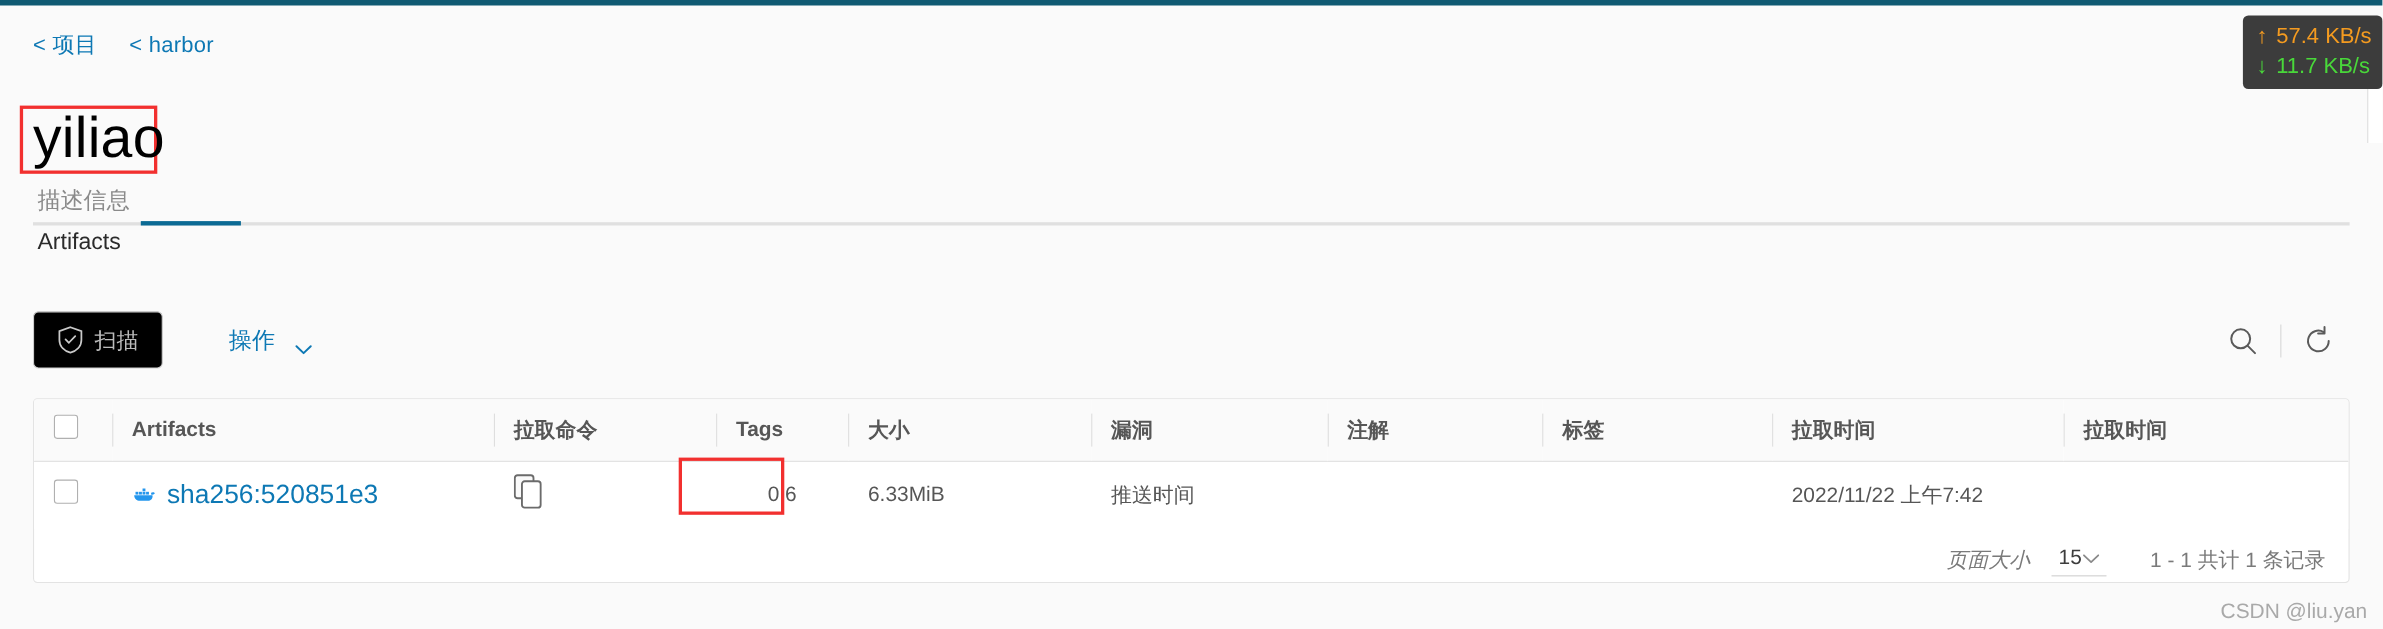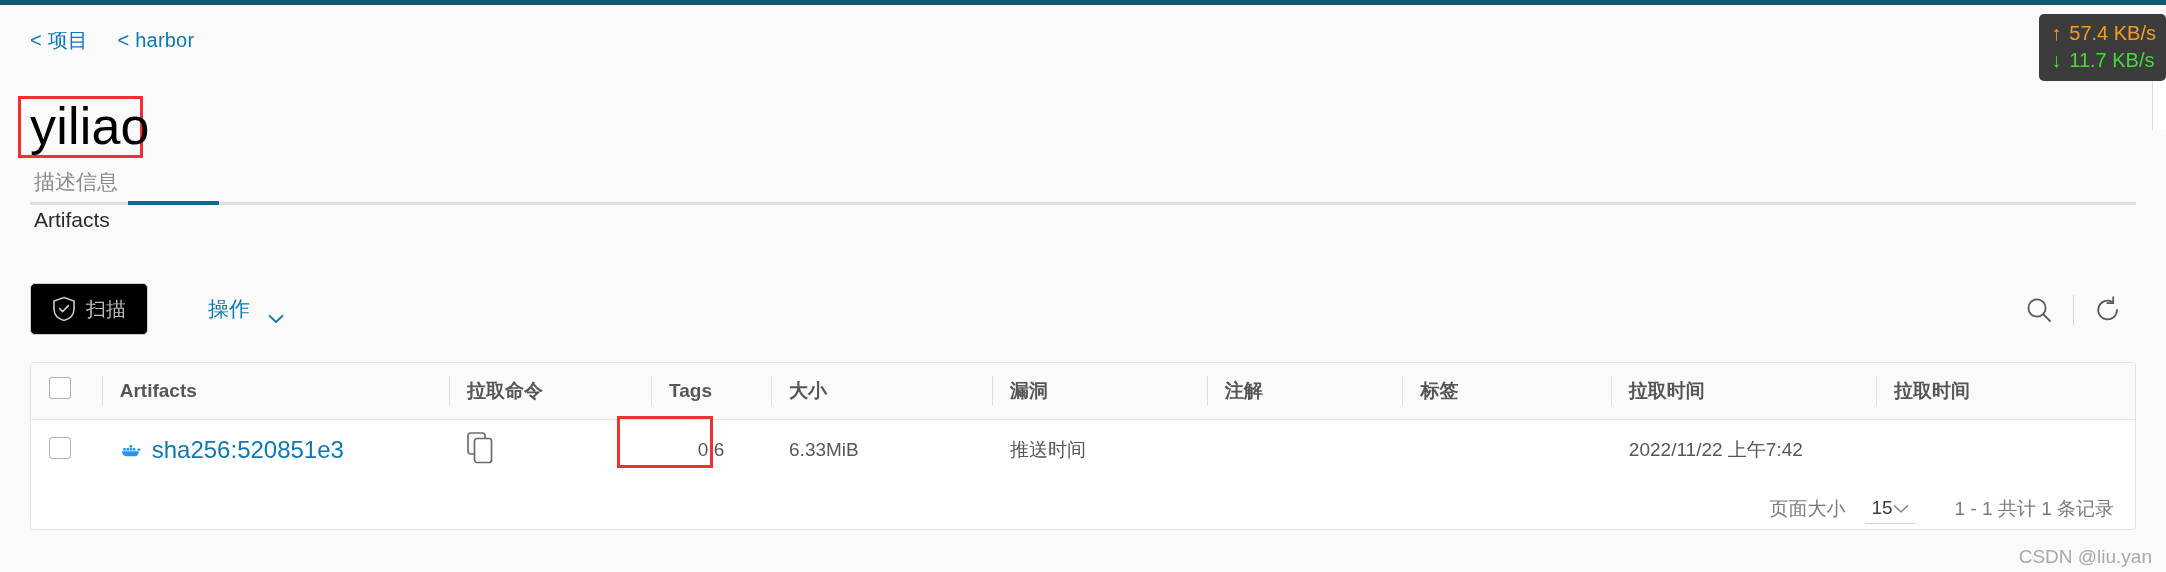--- a/index.html
+++ b/index.html
@@ -171,21 +171,21 @@
 
   
   .table-footer {
     position: absolute; left: 30px; top: 488px;
     width: 2106px; height: 42px;
     display: flex; align-items: center; justify-content: flex-end;
     gap: 0;
     padding-right: 22px;
     font-size: 19px; color: #7a7a7a;
   }
-  .pg-label { margin-right: 20px; }
+  .pg-label { margin-right: 20px; font-style: italic; }
   .pg-select {
     display: inline-flex; align-items: center; 
     border-bottom: 1px solid #cfcfcf;
     padding: 2px 6px 4px 6px;
     color: #3d3d3d;
     cursor: pointer;
   }
   .pg-total { margin-left: 40px; color: #7a7a7a; }
 
   

